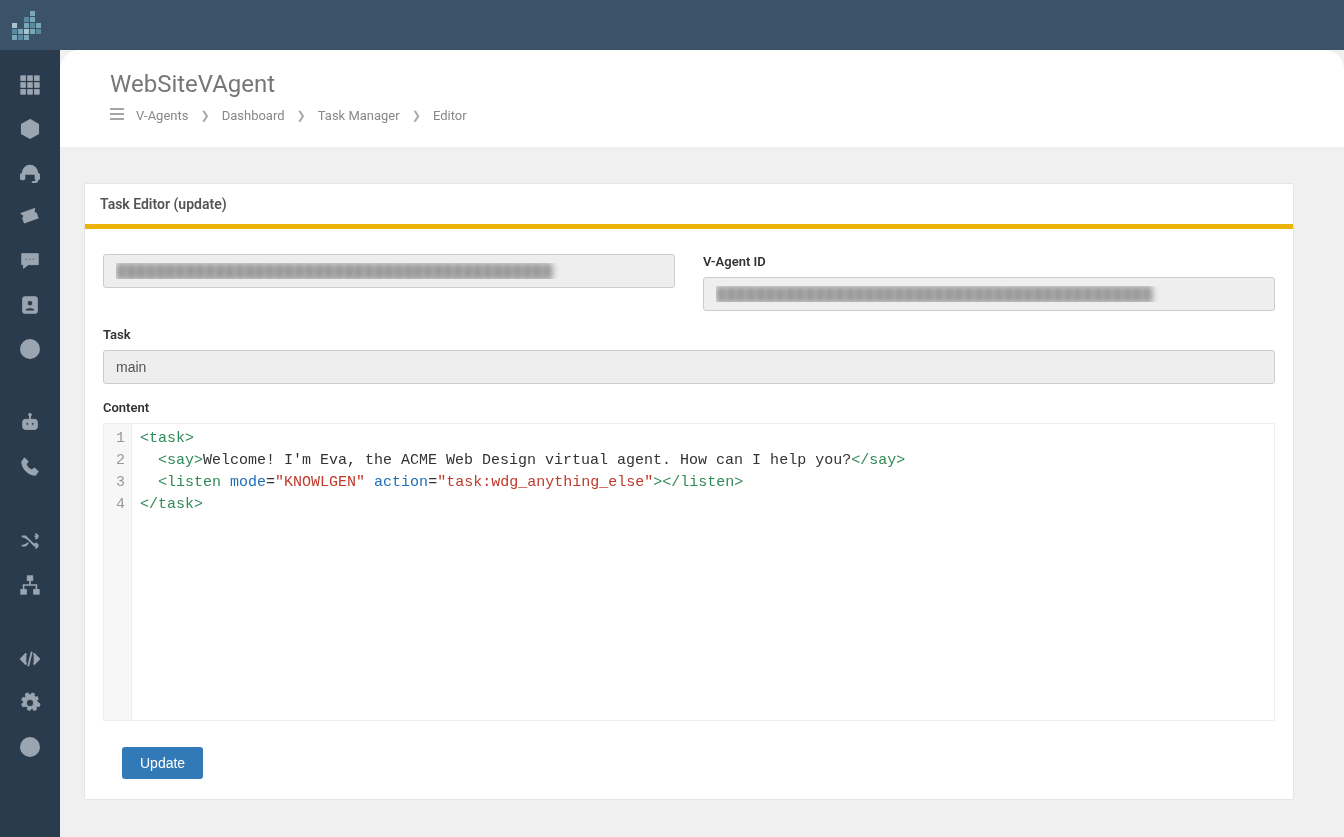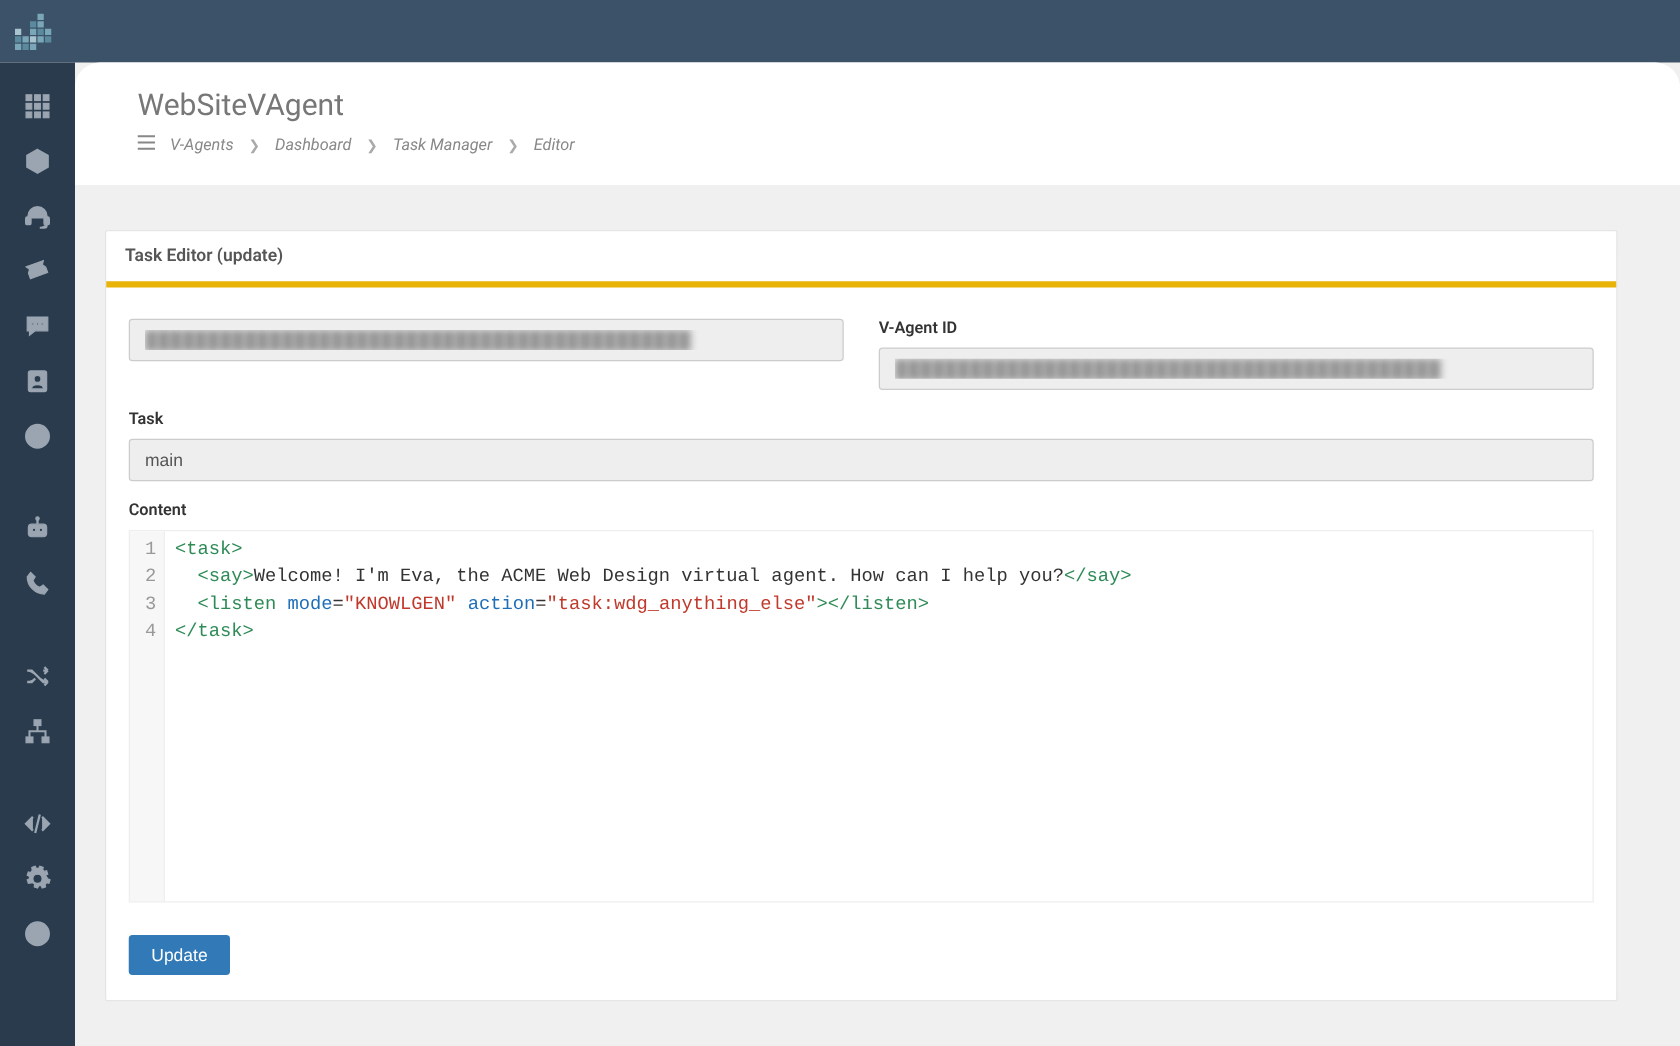--- a/index.html
+++ b/index.html
@@ -76,21 +76,21 @@
   color: #777;
   margin-bottom: 10px;
 }
 .breadcrumb {
   display: flex;
   align-items: center;
   gap: 12px;
   font-size: 13px;
   color: #888;
 }
-.breadcrumb .crumb { cursor: pointer; font-style: italic; }
+.breadcrumb .crumb { cursor: pointer; }
 .breadcrumb .sep { color: #aaa; font-size: 11px; }
 .breadcrumb .menu-icon { color: #888; }
 
 .content-wrap { padding: 36px 50px 30px 24px; }
 
 .panel {
   background: #fff;
   border: 1px solid #e5e5e5;
   border-radius: 2px;
 }
@@ -164,20 +164,21 @@
 .btn-primary {
   display: inline-block;
   padding: 8px 18px;
   background: #3279b7;
   color: #fff;
   border: none;
   border-radius: 3px;
   font-size: 14px;
   cursor: pointer;
   margin-top: 26px;
+  margin-left: 19px;
 }
 </style>
 </head>
 <body>
 
 <div class="top-header">
   <div class="logo-grid">
     <span></span>
       <span></span>
       <span></span>

